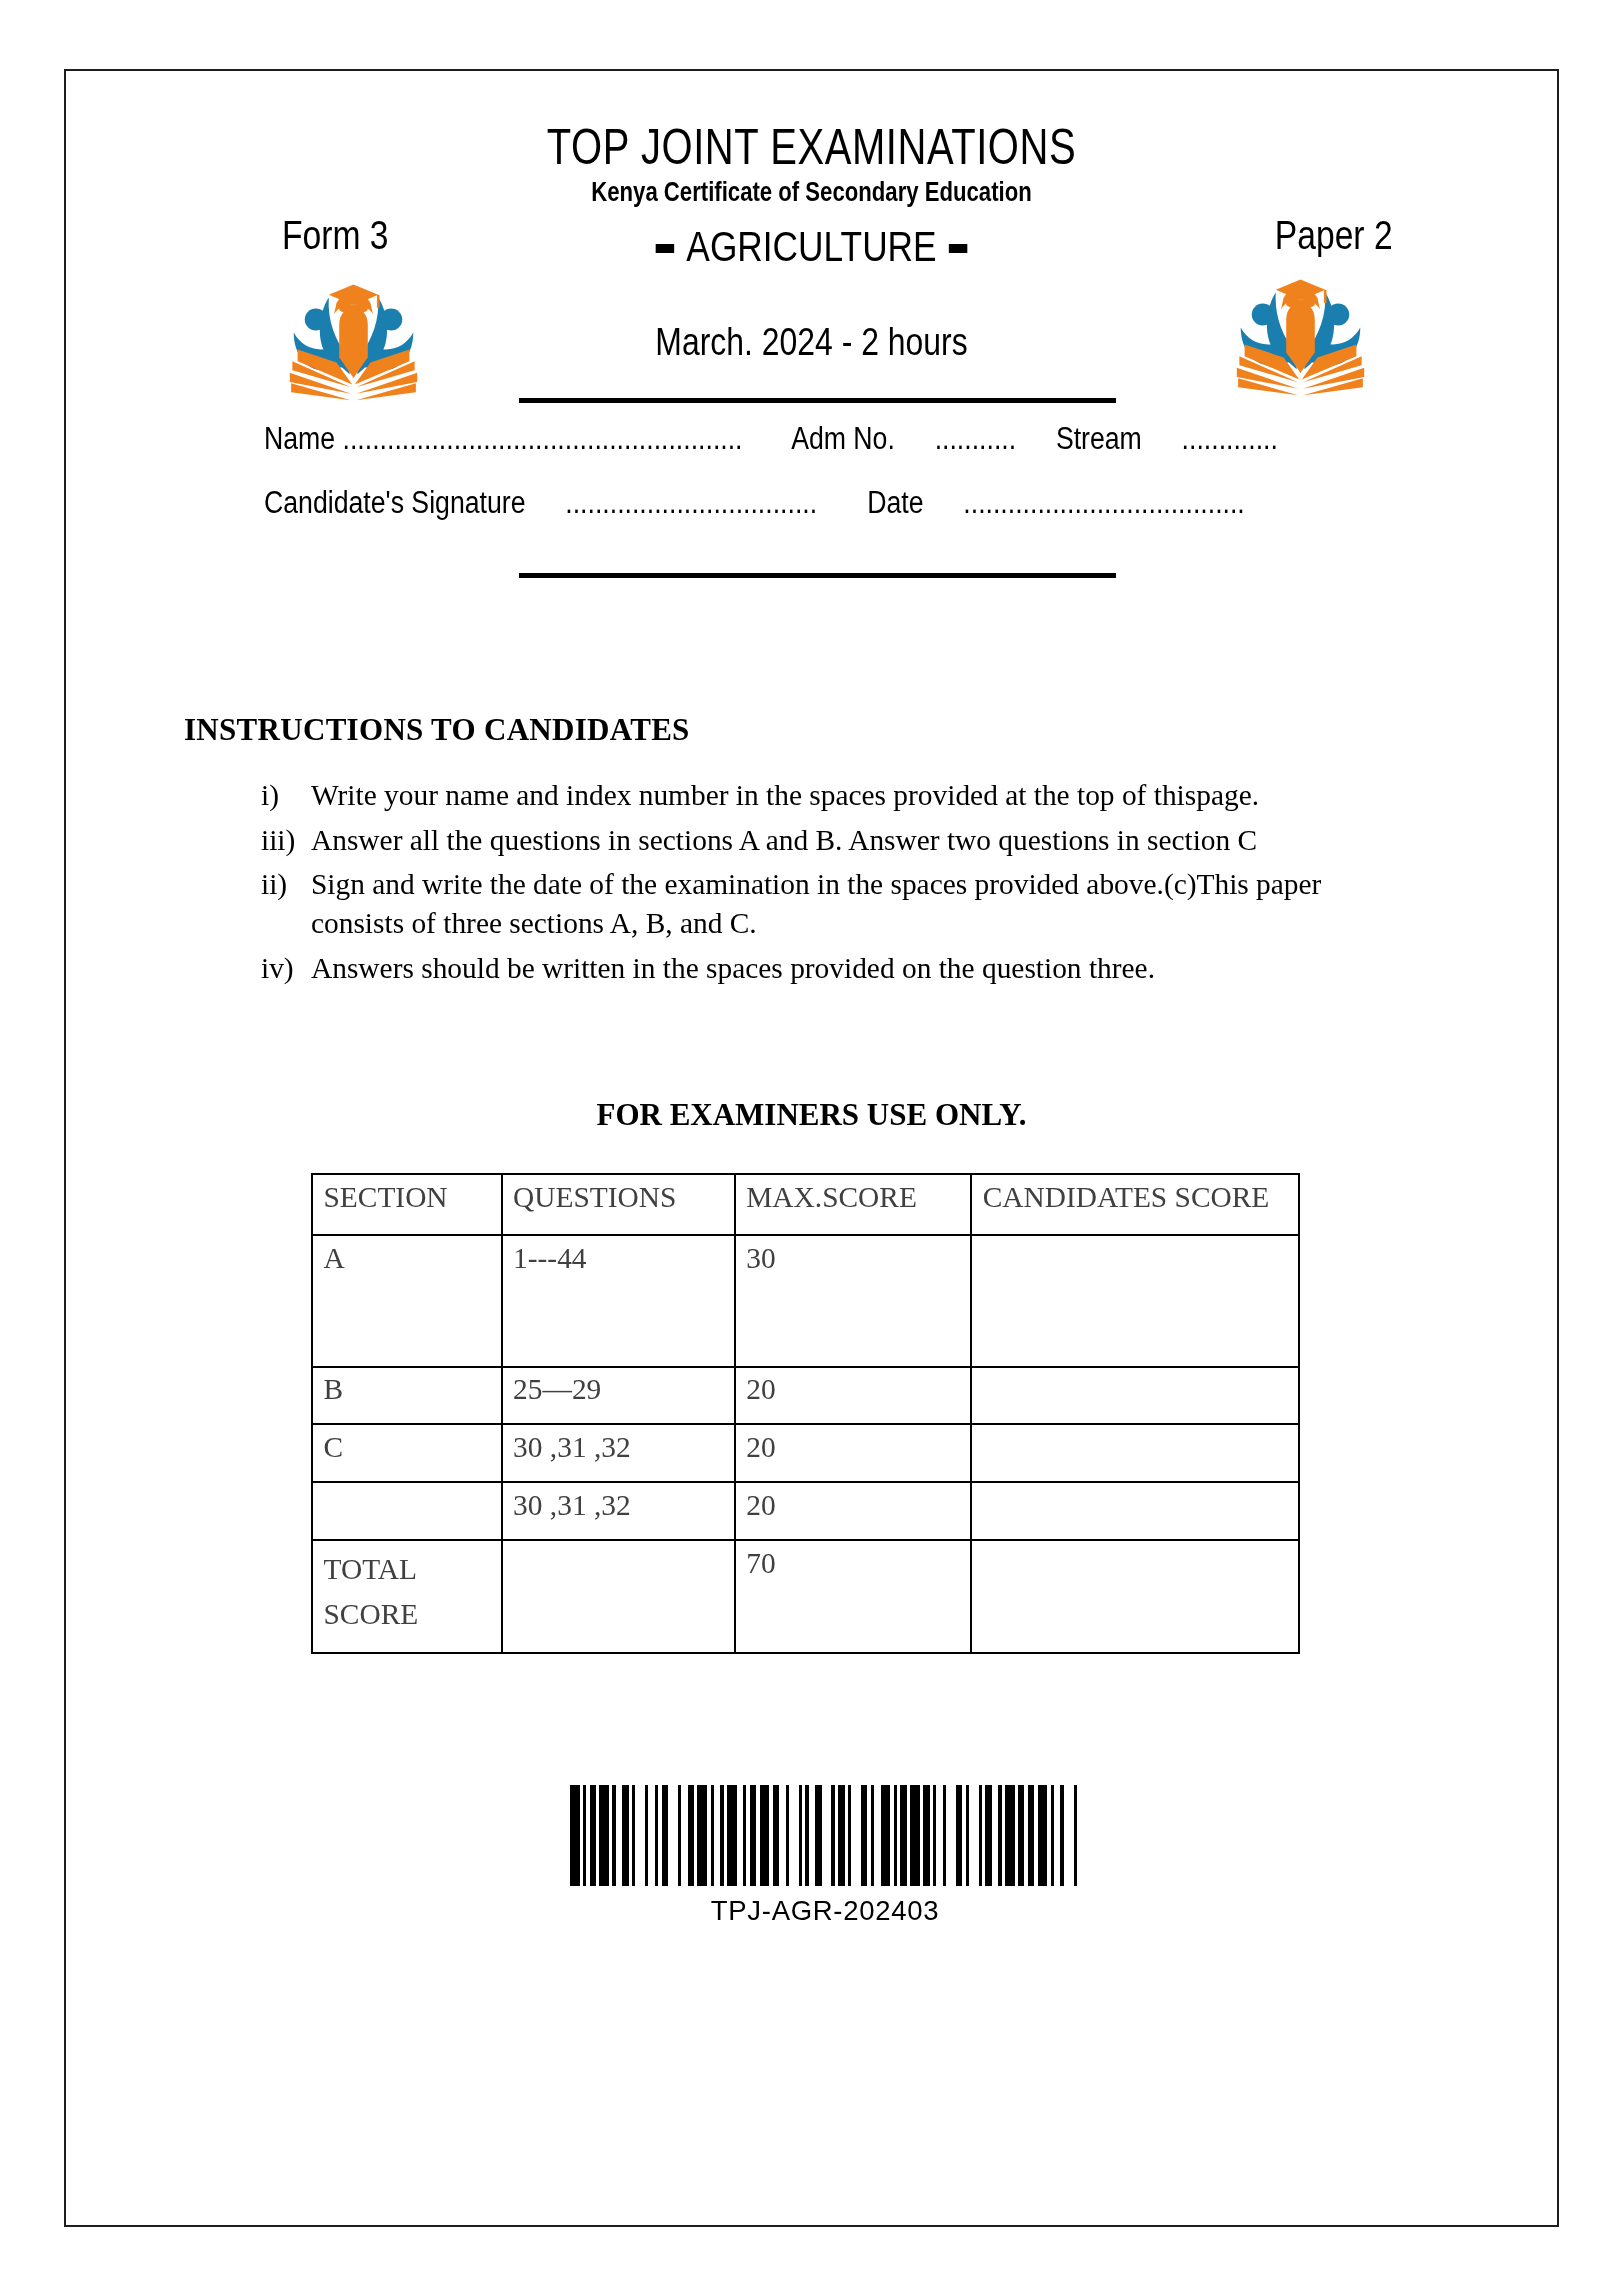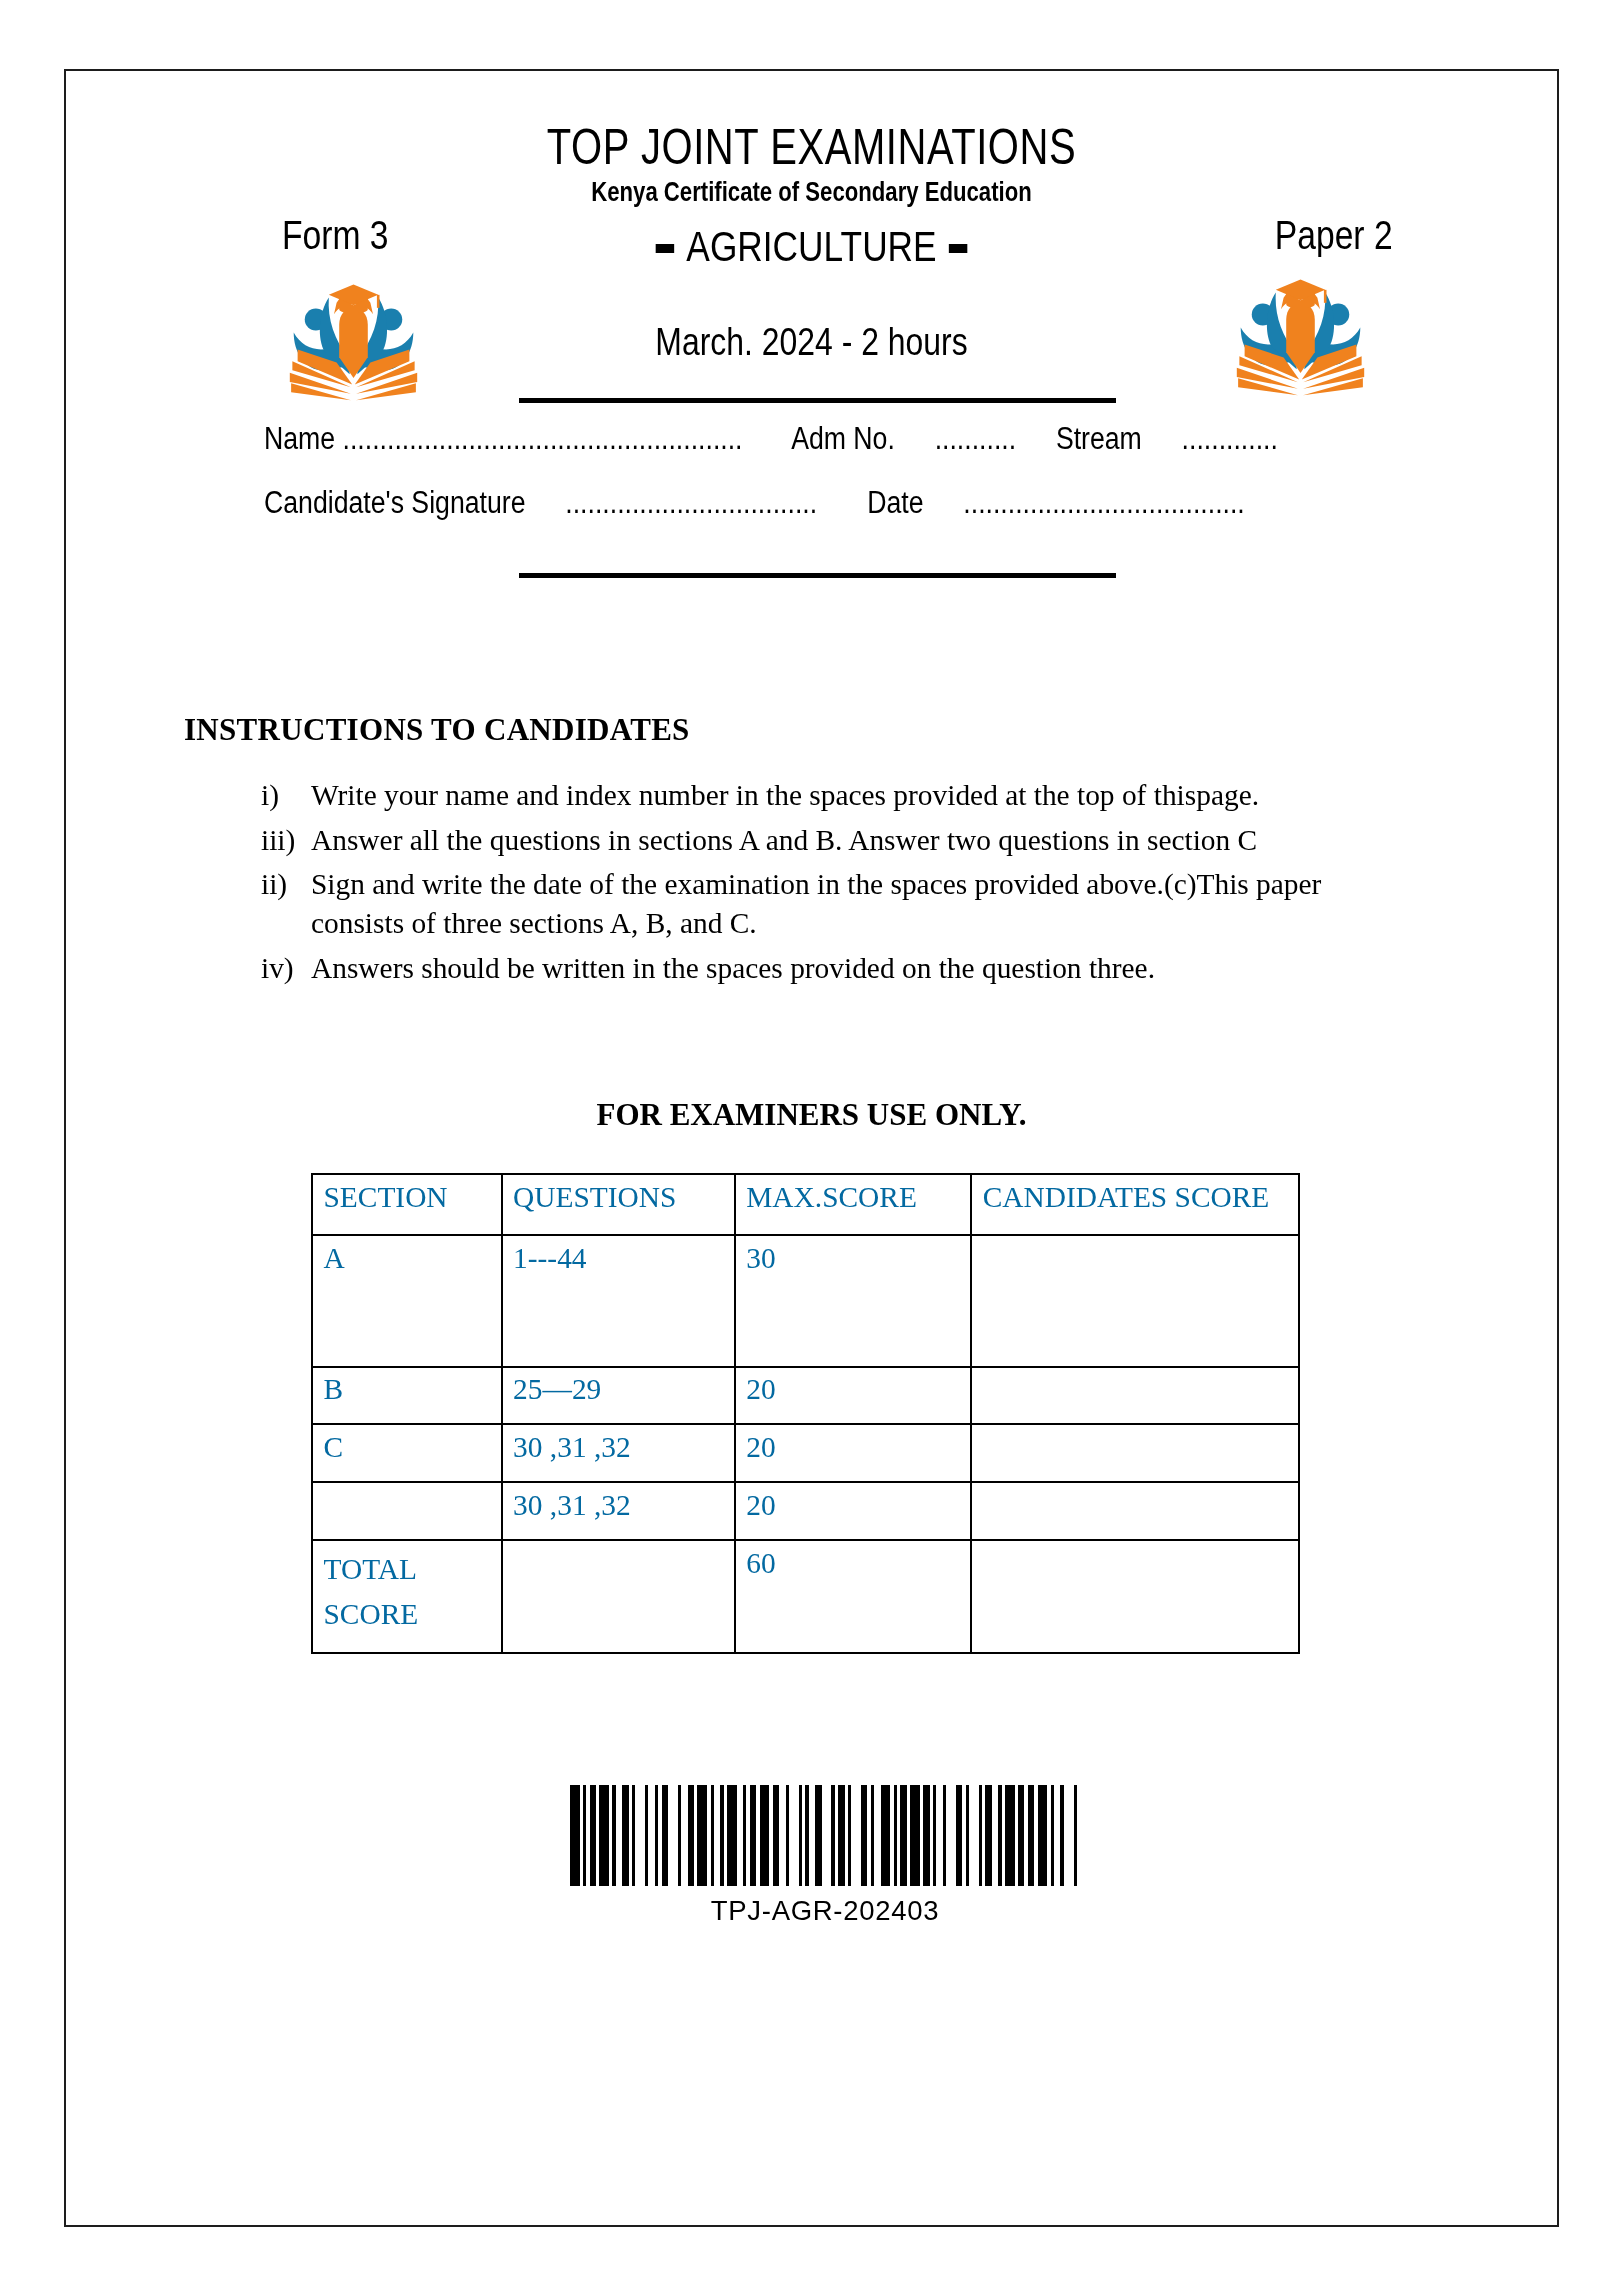--- a/index.html
+++ b/index.html
@@ -190,21 +190,21 @@
   }
 
   .score-table {
     position: absolute;
     left: 245px;
     top: 1102px;
     width: 989px;
     border-collapse: collapse;
     font-family: "Liberation Serif", serif;
     font-size: 29.4px;
-    color: #0369a1;
+    color: #404040;
   }
   .score-table td, .score-table th {
     border: 2px solid #000;
     padding: 5.9px 9.2px 5.9px 10.5px;
     vertical-align: top;
     text-align: left;
     font-weight: 400;
   }
   .col-section { width: 183px; }
   .col-quest   { width: 228px; }
@@ -397,21 +397,21 @@
       </tr>
       <tr class="r-c2">
         <td></td>
         <td>30 ,31 ,32</td>
         <td>20</td>
         <td></td>
       </tr>
       <tr class="r-tot">
         <td class="tot-cell">TOTAL SCORE</td>
         <td></td>
-        <td>60</td>
+        <td>70</td>
         <td></td>
       </tr>
     </tbody>
   </table>
 
   <div class="barcode-wrap">
     <div class="barcode-bars" id="barcode-bars"><i style="width:9.8px"></i><i class="w" style="width:3.3px"></i><i style="width:3.3px"></i><i class="w" style="width:3.3px"></i><i style="width:6.5px"></i><i class="w" style="width:3.3px"></i><i style="width:9.8px"></i><i class="w" style="width:3.3px"></i><i style="width:3.3px"></i><i class="w" style="width:6.5px"></i><i style="width:6.5px"></i><i class="w" style="width:3.3px"></i><i style="width:3.3px"></i><i class="w" style="width:9.8px"></i><i style="width:3.3px"></i><i class="w" style="width:6.5px"></i><i style="width:3.3px"></i><i class="w" style="width:3.3px"></i><i style="width:6.5px"></i><i class="w" style="width:9.8px"></i><i style="width:3.3px"></i><i class="w" style="width:6.5px"></i><i style="width:6.5px"></i><i class="w" style="width:3.3px"></i><i style="width:9.8px"></i><i class="w" style="width:3.3px"></i><i style="width:3.3px"></i><i class="w" style="width:6.5px"></i><i style="width:3.3px"></i><i class="w" style="width:3.3px"></i><i style="width:9.8px"></i><i class="w" style="width:6.5px"></i><i style="width:3.3px"></i><i class="w" style="width:3.3px"></i><i style="width:6.5px"></i><i class="w" style="width:3.3px"></i><i style="width:9.8px"></i><i class="w" style="width:3.3px"></i><i style="width:6.5px"></i><i class="w" style="width:6.5px"></i><i style="width:3.3px"></i><i class="w" style="width:9.8px"></i><i style="width:3.3px"></i><i class="w" style="width:3.3px"></i><i style="width:3.3px"></i><i class="w" style="width:6.5px"></i><i style="width:6.5px"></i><i class="w" style="width:9.8px"></i><i style="width:3.3px"></i><i class="w" style="width:3.3px"></i><i style="width:6.5px"></i><i class="w" style="width:3.3px"></i><i style="width:3.3px"></i><i class="w" style="width:9.8px"></i><i style="width:6.5px"></i><i class="w" style="width:3.3px"></i><i style="width:3.3px"></i><i class="w" style="width:6.5px"></i><i style="width:9.8px"></i><i class="w" style="width:3.3px"></i><i style="width:3.3px"></i><i class="w" style="width:3.3px"></i><i style="width:6.5px"></i><i class="w" style="width:3.3px"></i><i style="width:9.8px"></i><i class="w" style="width:3.3px"></i><i style="width:6.5px"></i><i class="w" style="width:3.3px"></i><i style="width:3.3px"></i><i class="w" style="width:6.5px"></i><i style="width:3.3px"></i><i class="w" style="width:9.8px"></i><i style="width:6.5px"></i><i class="w" style="width:3.3px"></i><i style="width:3.3px"></i><i class="w" style="width:9.8px"></i><i style="width:3.3px"></i><i class="w" style="width:3.3px"></i><i style="width:6.5px"></i><i class="w" style="width:6.5px"></i><i style="width:3.3px"></i><i class="w" style="width:3.3px"></i><i style="width:9.8px"></i><i class="w" style="width:3.3px"></i><i style="width:6.5px"></i><i class="w" style="width:3.3px"></i><i style="width:6.5px"></i><i class="w" style="width:3.3px"></i><i style="width:9.8px"></i><i class="w" style="width:3.3px"></i><i style="width:3.3px"></i><i class="w" style="width:6.5px"></i><i style="width:3.3px"></i><i class="w" style="width:9.8px"></i><i style="width:3.3px"></i><i class="w" style="width:3.3px"></i></div>
     <div class="barcode-label">TPJ-AGR-202403</div>
   </div>
 

